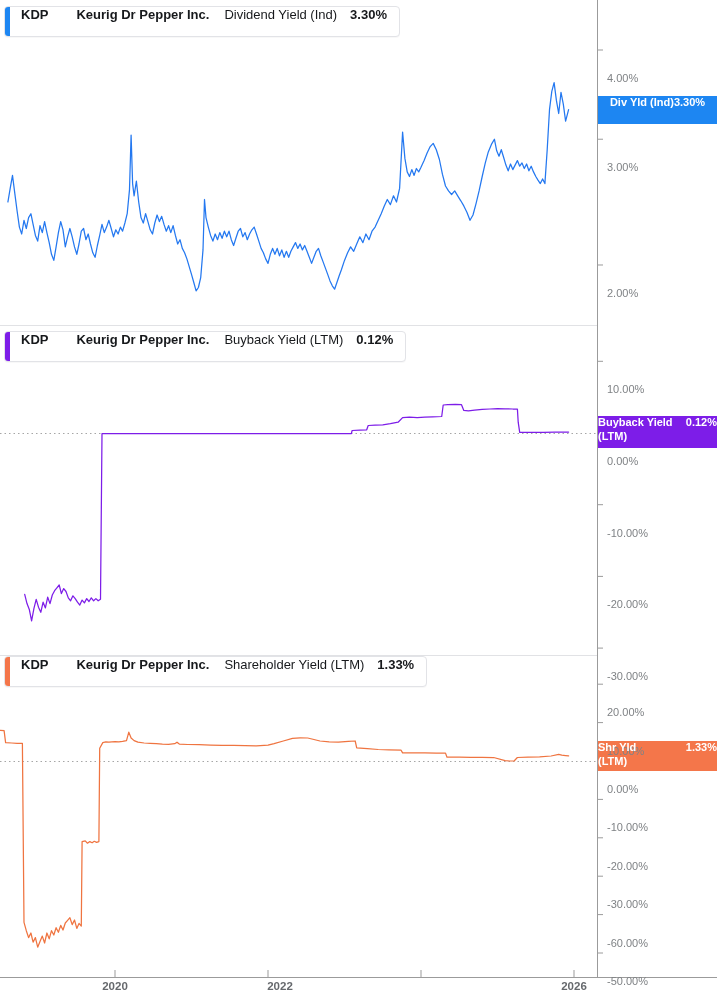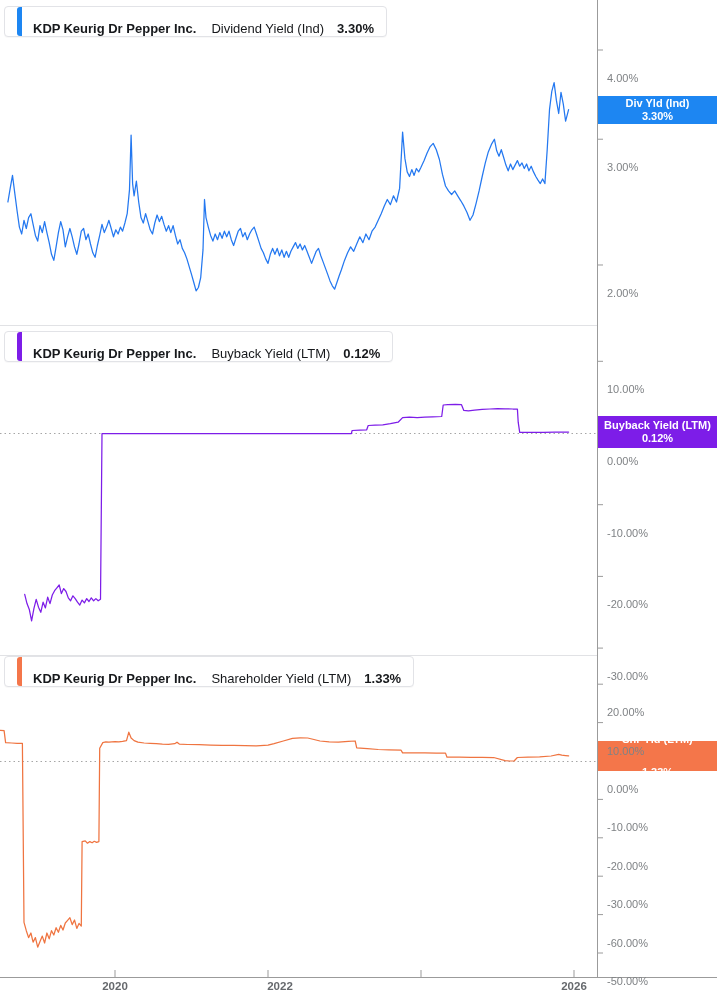--- a/index.html
+++ b/index.html
@@ -1,33 +1,33 @@
 <!DOCTYPE html>
 <html><head>
 <meta charset="utf-8">
 <style>
   html,body{margin:0;padding:0;background:#fff;}
   body{width:717px;height:1005px;position:relative;overflow:hidden;
        font-family:"Liberation Sans",sans-serif;-webkit-font-smoothing:antialiased;}
   #app{position:absolute;inset:0;}
   #plot{position:absolute;left:0;top:0;z-index:1;}
   
-  .hdr{position:absolute;left:4px;display:inline-flex;align-items:flex-end;background:#fff;
-       border:1px solid #e2e3e7;border-radius:4px;height:29px;padding:0 12px 0 12px;z-index:6;
+  .hdr{position:absolute;left:4px;display:inline-flex;align-items:flex-start;background:#fff;
+       border:1px solid #e2e3e7;border-radius:4px;height:29px;padding:0 12px 0 0;z-index:6;
        box-shadow:0 1px 1px rgba(0,0,0,.03);white-space:nowrap;}
   .accent{width:5px;align-self:stretch;border-radius:3px 0 0 3px;background:var(--accent);margin-right:11px;}
   .hdr span{font-size:13px;color:#17191c;}
   .tkr{font-weight:700;}
-  .co{font-weight:700;margin-left:3px;}
+  .co{font-weight:700;margin-left:28px;}
   .met{font-weight:500;margin-left:15px;color:#1d1f23;}
   .val{font-weight:700;margin-left:13px;}
   
   .badge-bg{position:absolute;left:598px;right:0;z-index:3;}
-  .badge-txt{position:absolute;left:598px;right:0;z-index:5;display:flex;flex-direction:column;
-             justify-content:center;text-align:center;color:#fff;font-size:11px;font-weight:700;
+  .badge-txt{position:absolute;left:598px;right:0;z-index:5;display:flex;flex-direction:row;
+             justify-content:center;color:#fff;font-size:11px;font-weight:700;
              line-height:13.5px;pointer-events:none;}
   
   .ylab{position:absolute;left:607px;transform:translateY(-50%);font-size:11px;color:#7f8285;
         z-index:4;white-space:nowrap;margin-top:28px;}
   .xlab{position:absolute;top:980px;transform:translateX(-50%);font-size:11.5px;font-weight:700;
         color:#66696d;z-index:4;}
 </style>
 </head>
 <body>
 

